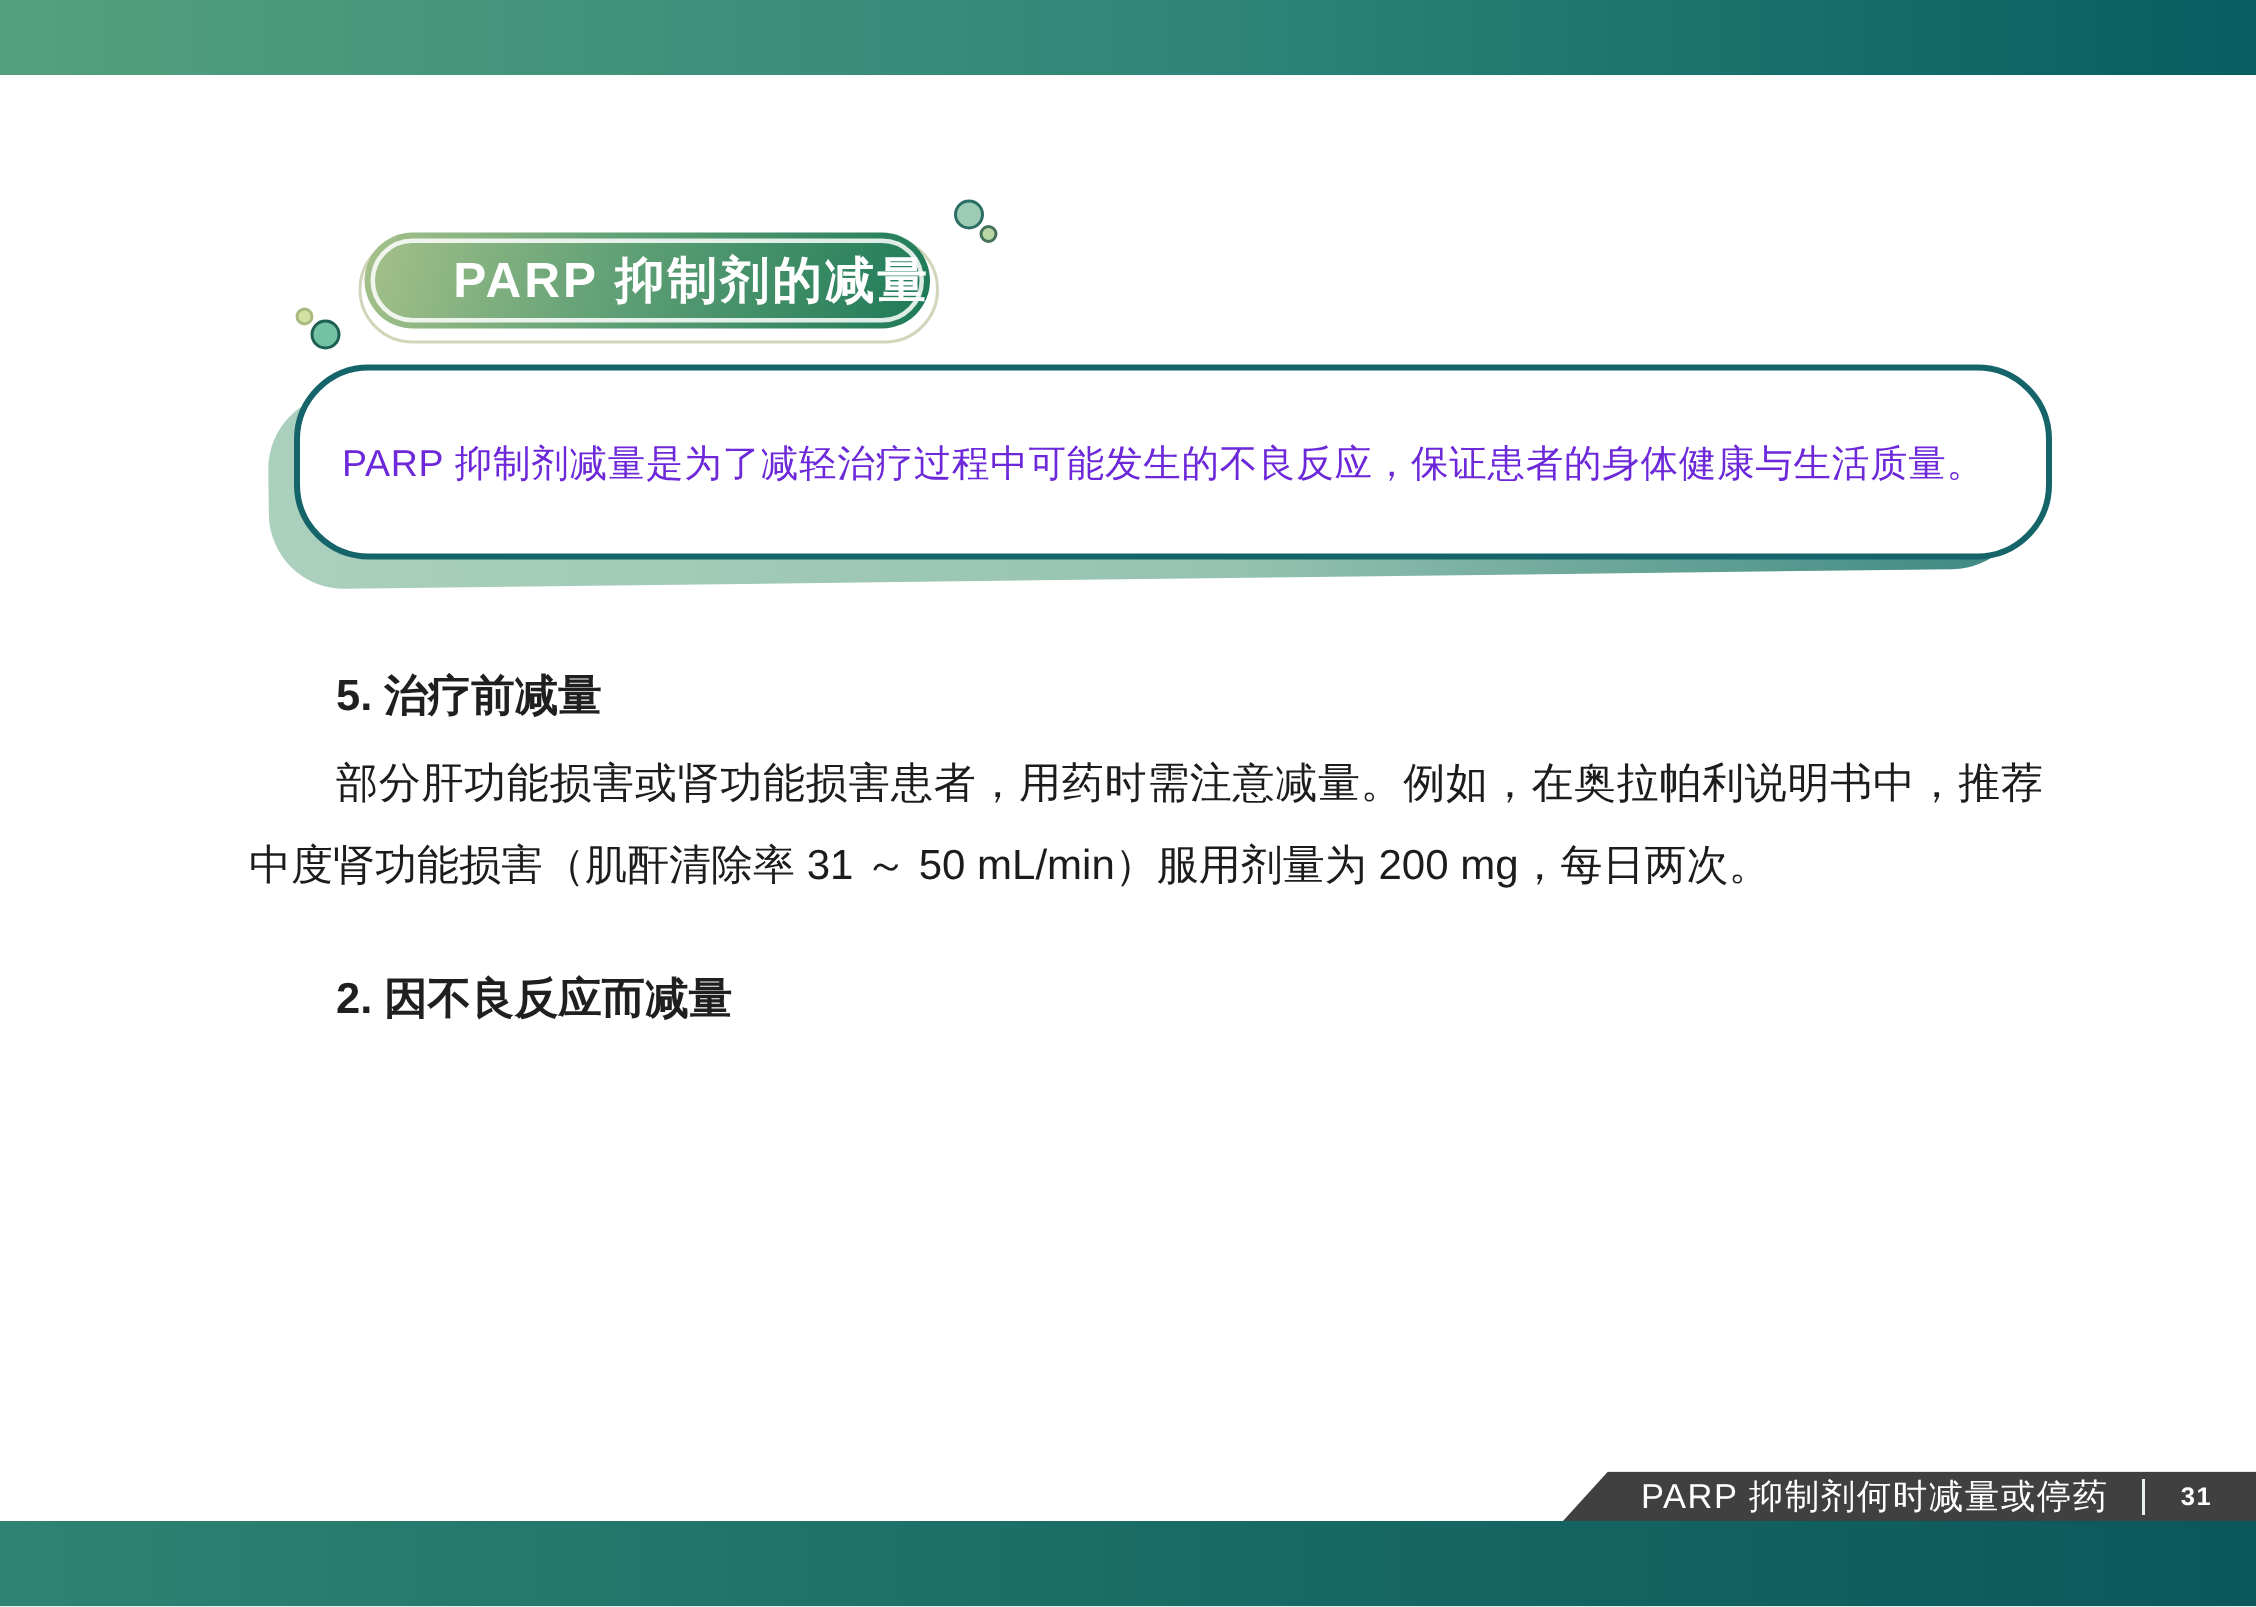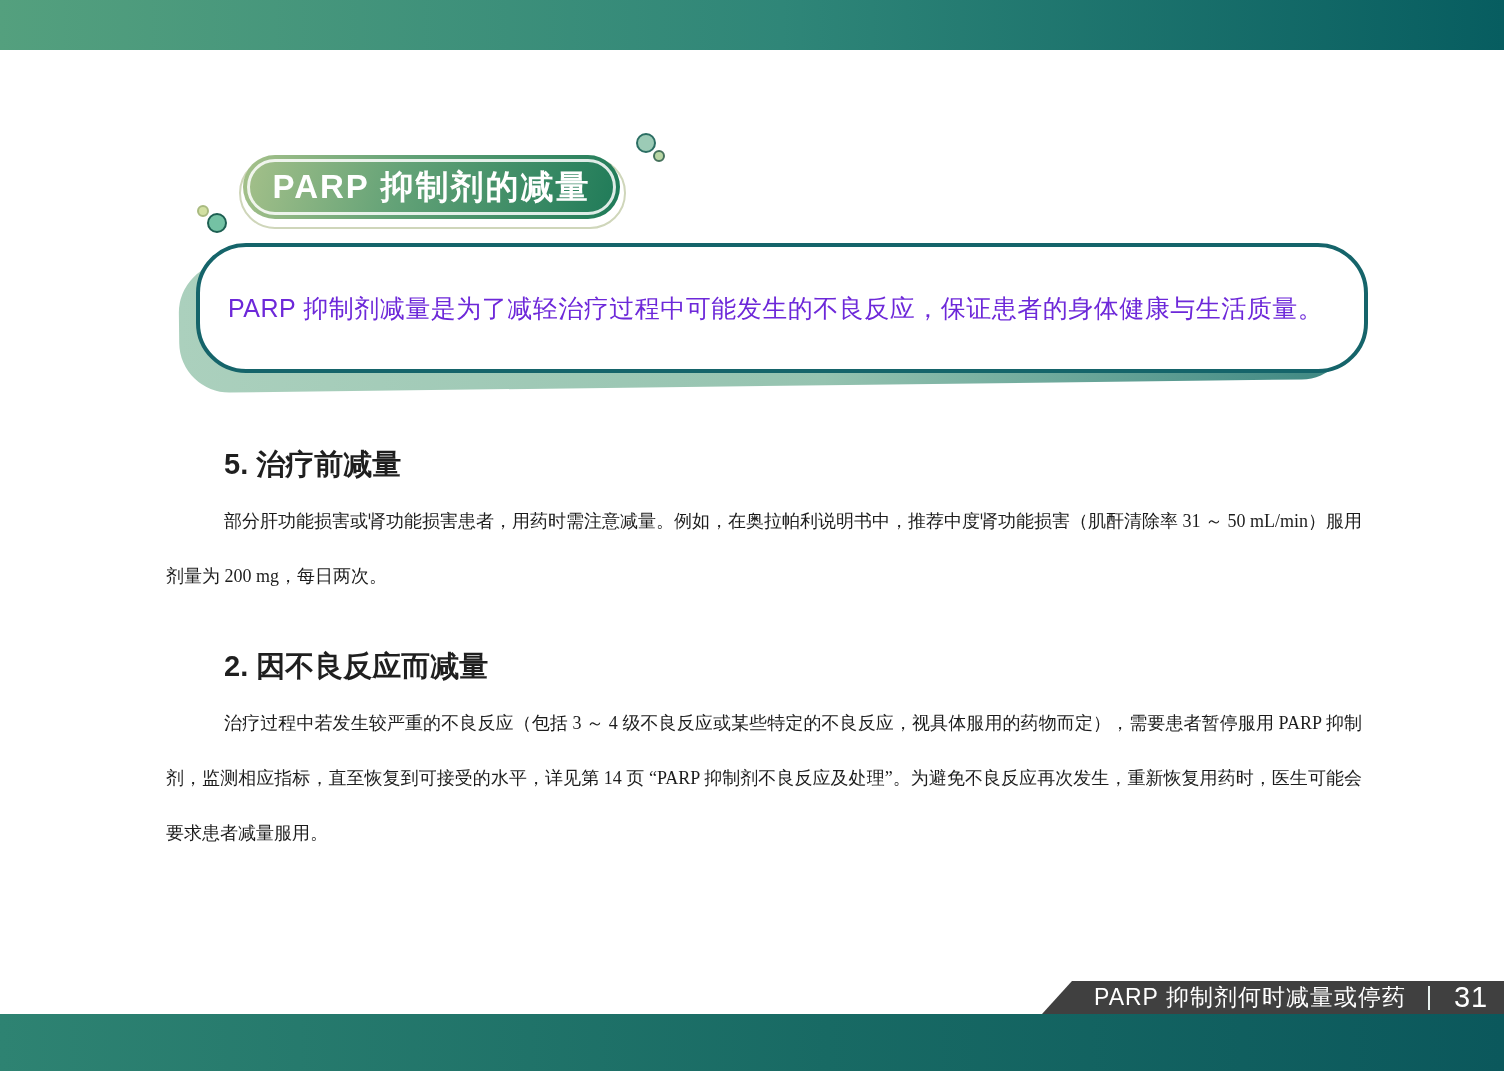--- a/index.html
+++ b/index.html
@@ -20,21 +20,21 @@
   
   .badge-wrap{position:absolute;left:243px;top:155px;width:377px;height:64px;}
   .badge-ring{
     position:absolute;left:-4px;top:2px;width:383px;height:68px;
     border:2px solid #cfd6ba;border-radius:40px;background:transparent;
   }
   .badge{
     position:absolute;left:0;top:0;width:377px;height:64px;
     border-radius:36px;
     background:linear-gradient(105deg,#a6c18a 0%,#63a277 42%,#1e7a58 100%);
-    display:flex;align-items:center;justify-content:center;
+    display:flex;align-items:center;justify-content:flex-end;
   }
   .badge::before{
     content:"";position:absolute;inset:4px;border-radius:30px;
     border:3px solid rgba(255,255,255,.85);pointer-events:none;
   }
   .badge-text{
     color:#ffffff;font-size:33px;font-weight:bold;letter-spacing:2px;
     font-family:"Liberation Sans","DejaVu Sans",sans-serif;
     position:relative;z-index:2;
   }
@@ -72,24 +72,24 @@
     color:#1d1d1d;
   }
   .sec-heading{
     margin:0 0 12px 58px;
     font-size:29px;line-height:36px;font-weight:bold;color:#1f1f1f;
     font-family:"Liberation Sans","DejaVu Sans",sans-serif;
   }
   .sec-heading.second{margin-top:44px;}
   .sec-body{
     margin:0;
-    font-size:18px;line-height:55px;
+    font-size:28px;line-height:55px;
     text-align:justify;text-indent:58px;
     color:#1c1c1c;
-    font-family:Liberation Serif, serif;
+    font-family:Liberation Sans, sans-serif;
   }
 
   
   .bottom-bar{
     position:absolute;left:0;bottom:0;width:1504px;height:57px;
     background:linear-gradient(90deg,#2e8372 0%,#186a64 55%,#0b585c 100%);
   }
   .footer-tab{
     position:absolute;right:0;bottom:57px;height:33px;width:462px;
     background:#404040;
@@ -99,22 +99,23 @@
     color:#ffffff;
   }
   .footer-label{
     font-size:23px;letter-spacing:1px;white-space:nowrap;
     font-family:"Liberation Sans","DejaVu Sans",sans-serif;
   }
   .footer-divider{
     width:2px;height:24px;background:#e8f2f0;margin:0 24px 0 22px;flex:0 0 auto;
   }
   .footer-page{
-    font-size:29px;letter-spacing:1px;
+    font-size:17px;letter-spacing:1px;
     font-family:"Liberation Sans","DejaVu Sans",sans-serif;
+    font-weight:bold;
   }
 </style>
 </head>
 <body>
 
 <div class="page">
 
   <div class="top-bar"></div>
 
   <div class="circle c-top-big"></div>
@@ -133,21 +134,20 @@
     <div class="infobox-shadow"></div>
     <div class="infobox">
       <span class="infobox-text">PARP 抑制剂减量是为了减轻治疗过程中可能发生的不良反应，保证患者的身体健康与生活质量。</span>
     </div>
   </div>
 
   <div class="content">
     <h2 class="sec-heading">5. 治疗前减量</h2>
     <p class="sec-body">部分肝功能损害或肾功能损害患者，用药时需注意减量。例如，在奥拉帕利说明书中，推荐中度肾功能损害（肌酐清除率 31 ～ 50 mL/min）服用剂量为 200 mg，每日两次。</p>
     <h2 class="sec-heading second">2. 因不良反应而减量</h2>
-    <p class="sec-body">治疗过程中若发生较严重的不良反应（包括 3 ～ 4 级不良反应或某些特定的不良反应，视具体服用的药物而定），需要患者暂停服用 PARP 抑制剂，监测相应指标，直至恢复到可接受的水平，详见第 14 页 “PARP 抑制剂不良反应及处理”。为避免不良反应再次发生，重新恢复用药时，医生可能会要求患者减量服用。</p>
   </div>
 
   <div class="bottom-bar"></div>
   <div class="footer-tab">
     <span class="footer-label">PARP 抑制剂何时减量或停药</span>
     <span class="footer-divider"></span>
     <span class="footer-page">31</span>
   </div>
 
 </div>

